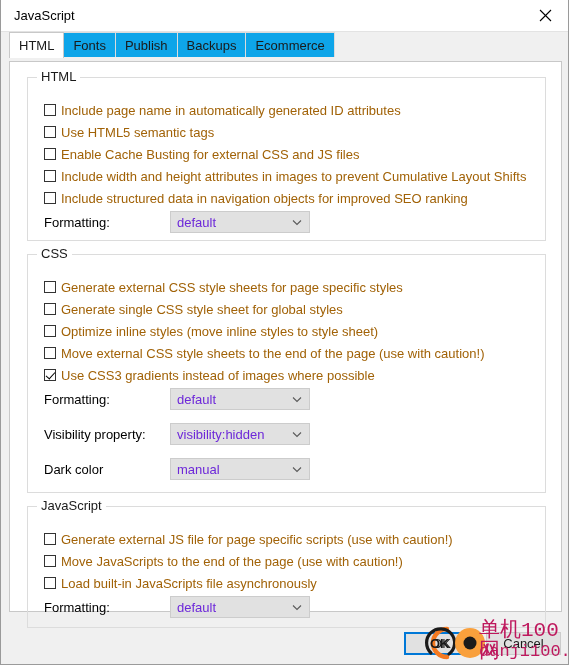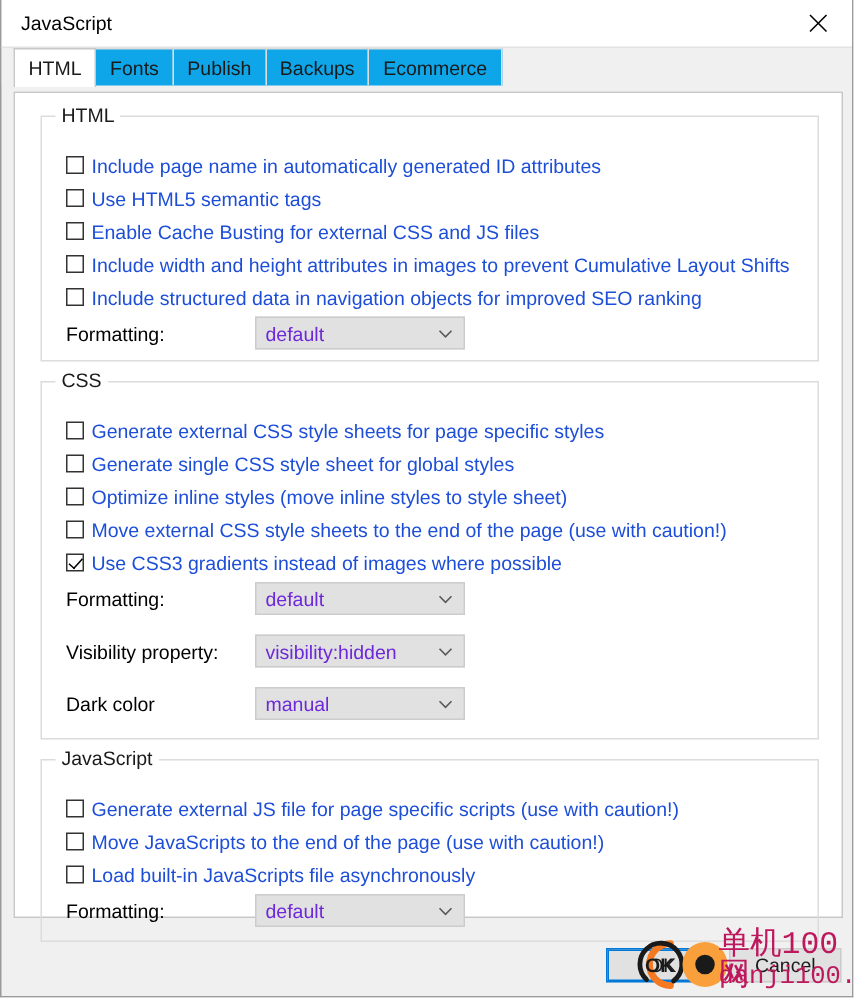--- a/index.html
+++ b/index.html
@@ -130,21 +130,21 @@
     content: "";
     position: absolute;
     left: 3px; top: 0px;
     width: 4px; height: 8px;
     border: solid #000000;
     border-width: 0 1.4px 1.4px 0;
     transform: rotate(42deg);
   }
   .check-label {
     font-size: 13px;
-    color: #1d4ed8;
+    color: #a16207;
     line-height: 1;
     white-space: nowrap;
   }
 
   
   .field-row {
     position: absolute;
     left: 16px;
     display: flex;
     align-items: center;

